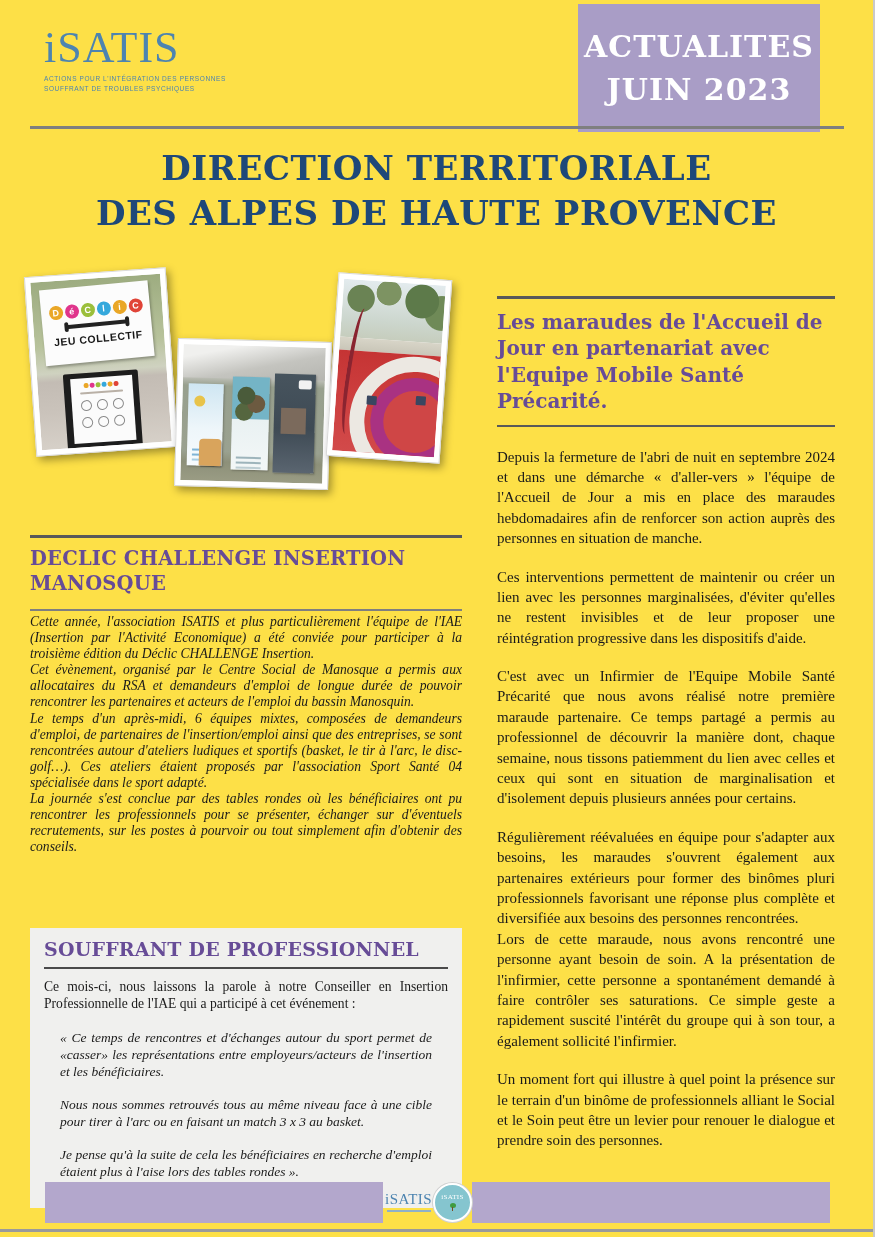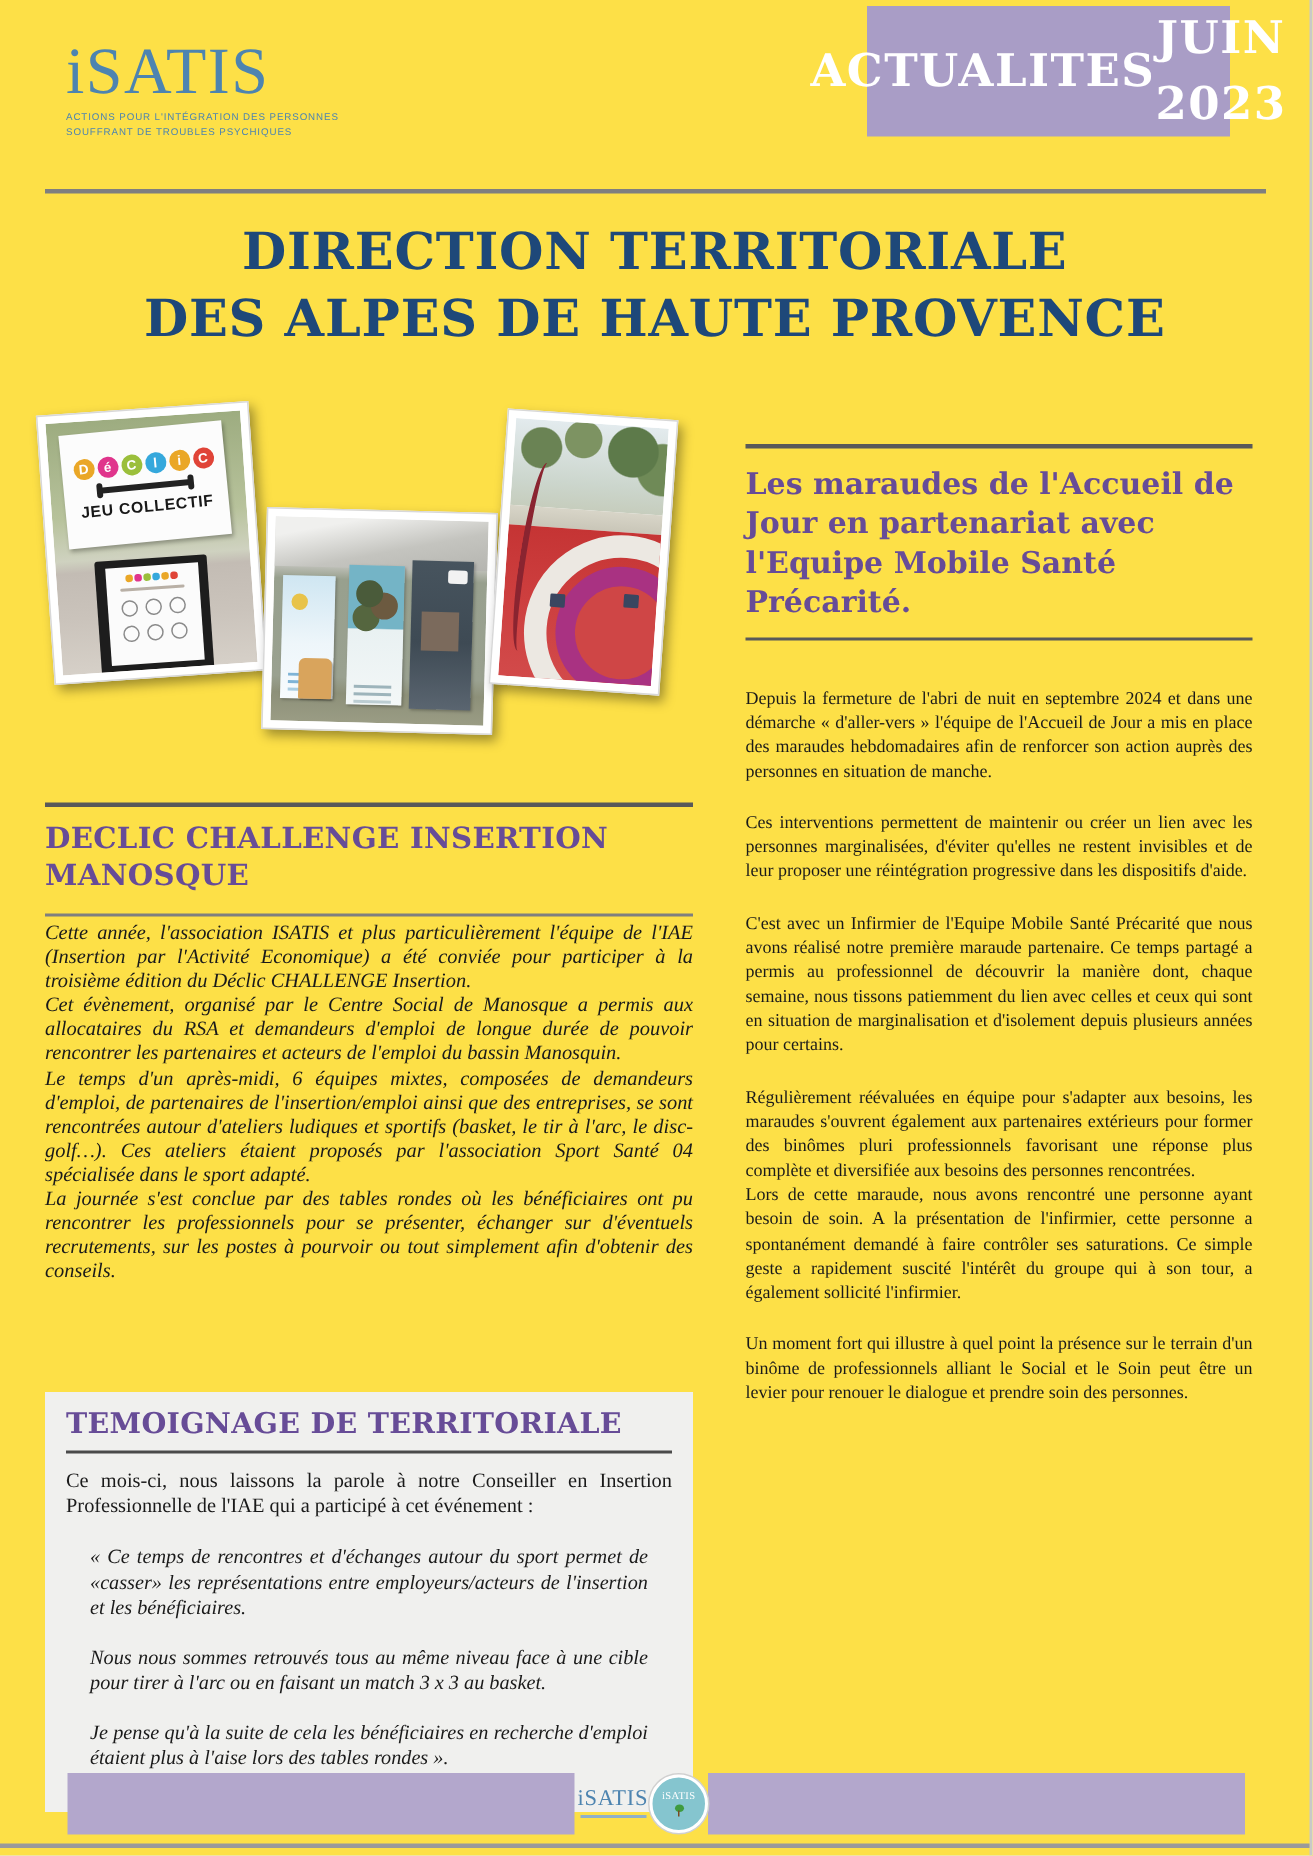--- a/index.html
+++ b/index.html
@@ -11,22 +11,22 @@
     font-family:"Liberation Serif", serif; color:#1a1a1a;
   }
 
   
   .logo { position:absolute; left:44px; top:26px; }
   .logo-text { font-family:"Liberation Serif", serif; font-size:44px; line-height:1;
     color:#4d84b0; letter-spacing:1px; }
   .logo-tag { margin-top:4px; font-family:"Liberation Sans", sans-serif;
     font-size:6.5px; letter-spacing:0.6px; color:#4d84b0; line-height:1.6; }
   .badge {
-    position:absolute; left:578px; top:4px; width:242px; height:87px;
-    background:#a99dc6; color:#fff; display:flex; 
+    position:absolute; left:578px; top:4px; width:242px; height:128px;
+    background:#a99dc6; color:#fff; display:flex; flex-direction:column;
     align-items:center; justify-content:center;
     font-family:"DejaVu Serif", serif; font-weight:bold; font-size:30px;
     letter-spacing:1px; line-height:1.45; text-align:center;
   }
   .header-rule { position:absolute; left:30px; top:126px; width:814px; height:3px; background:#7f7f7f; }
 
   
   .main-title {
     position:absolute; top:146px; left:0; width:100%; text-align:center;
     font-family:"DejaVu Serif", serif; font-weight:bold; font-size:34px;
@@ -142,21 +142,21 @@
     color:#674c97; border-bottom:2px solid #4a4a4a; padding-bottom:7px; margin-bottom:9px;
     letter-spacing:0.2px; }
   .testimonial .intro { font-size:13.6px; line-height:1.28; text-align:justify; margin-bottom:12px; }
   .testimonial .quote { font-size:13.5px; line-height:1.26; font-style:italic; text-align:justify; margin:16px; }
 
   
   .right-col { position:absolute; left:497px; top:296px; width:338px; }
   .right-heading { border-top:3px solid #595959; border-bottom:2px solid #595959;
     padding:10px 0 10px; font-family:"DejaVu Serif", serif; font-weight:bold;
     font-size:20px; line-height:1.32; color:#674c97; }
-  .right-body { margin-top:30px; font-size:12px; line-height:1.36; text-align:justify; }
+  .right-body { margin-top:20px; font-size:15px; line-height:1.36; text-align:justify; }
   .right-body p { margin:0; }
   .right-body p.gap { margin-top:18px; }
 
   
   .band { position:absolute; top:1182px; height:41px; background:#b3a7cc; }
   .band-left { left:45px; width:338px; }
   .band-right { left:472px; width:358px; }
   .f-logo { position:absolute; left:385px; top:1192px; width:47px; text-align:center; }
   .f-logo-text { font-family:"Liberation Serif", serif; font-size:15px; color:#4d84b0;
     letter-spacing:0.5px; line-height:1; }
@@ -269,21 +269,21 @@
 
   <h2 class="left-heading">DECLIC CHALLENGE INSERTION MANOSQUE</h2>
   <section class="left-body">
     <p>Cette année, l'association ISATIS et plus particulièrement l'équipe de l'IAE (Insertion par l'Activité Economique) a été conviée pour participer à la troisième édition du Déclic CHALLENGE Insertion.</p>
     <p>Cet évènement, organisé par le Centre Social de Manosque a permis aux allocataires du RSA et demandeurs d'emploi de longue durée de pouvoir rencontrer les partenaires et acteurs de l'emploi du bassin Manosquin.</p>
     <p>Le temps d'un après-midi, 6 équipes mixtes, composées de demandeurs d'emploi, de partenaires de l'insertion/emploi ainsi que des entreprises, se sont rencontrées autour d'ateliers ludiques et sportifs (basket, le tir à l'arc, le disc-golf…). Ces ateliers étaient proposés par l'association Sport Santé 04 spécialisée dans le sport adapté.</p>
     <p>La journée s'est conclue par des tables rondes où les bénéficiaires ont pu rencontrer les professionnels pour se présenter, échanger sur d'éventuels recrutements, sur les postes à pourvoir ou tout simplement afin d'obtenir des conseils.</p>
   </section>
 
   <aside class="testimonial">
-    <h2>TEMOIGNAGE DE TERRITORIALE</h2>
+    <h2>SOUFFRANT DE PROFESSIONNEL</h2>
     <p class="intro">Ce mois-ci, nous laissons la parole à notre Conseiller en Insertion Professionnelle de l'IAE qui a participé à cet événement :</p>
     <p class="quote">« Ce temps de rencontres et d'échanges autour du sport permet de «casser» les représentations entre employeurs/acteurs de l'insertion et les bénéficiaires.</p>
     <p class="quote">Nous nous sommes retrouvés tous au même niveau face à une cible pour tirer à l'arc ou en faisant un match 3 x 3 au basket.</p>
     <p class="quote">Je pense qu'à la suite de cela les bénéficiaires en recherche d'emploi étaient plus à l'aise lors des tables rondes ».</p>
   </aside>
 
   <section class="right-col">
     <h2 class="right-heading">Les maraudes de l'Accueil de Jour en partenariat avec l'Equipe Mobile Santé Précarité.</h2>
     <div class="right-body">
       <p>Depuis la fermeture de l'abri de nuit en septembre 2024 et dans une démarche « d'aller-vers » l'équipe de l'Accueil de Jour a mis en place des maraudes hebdomadaires afin de renforcer son action auprès des personnes en situation de manche.</p>

